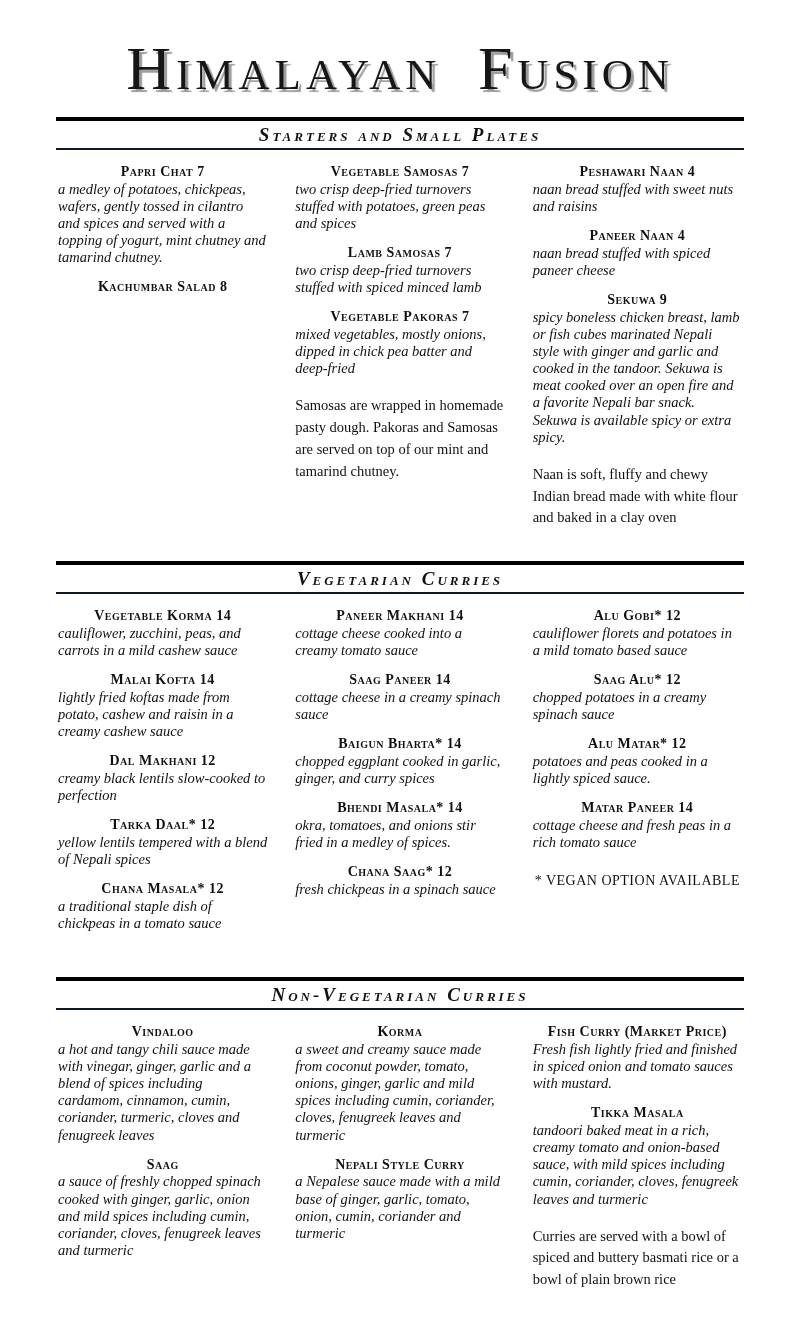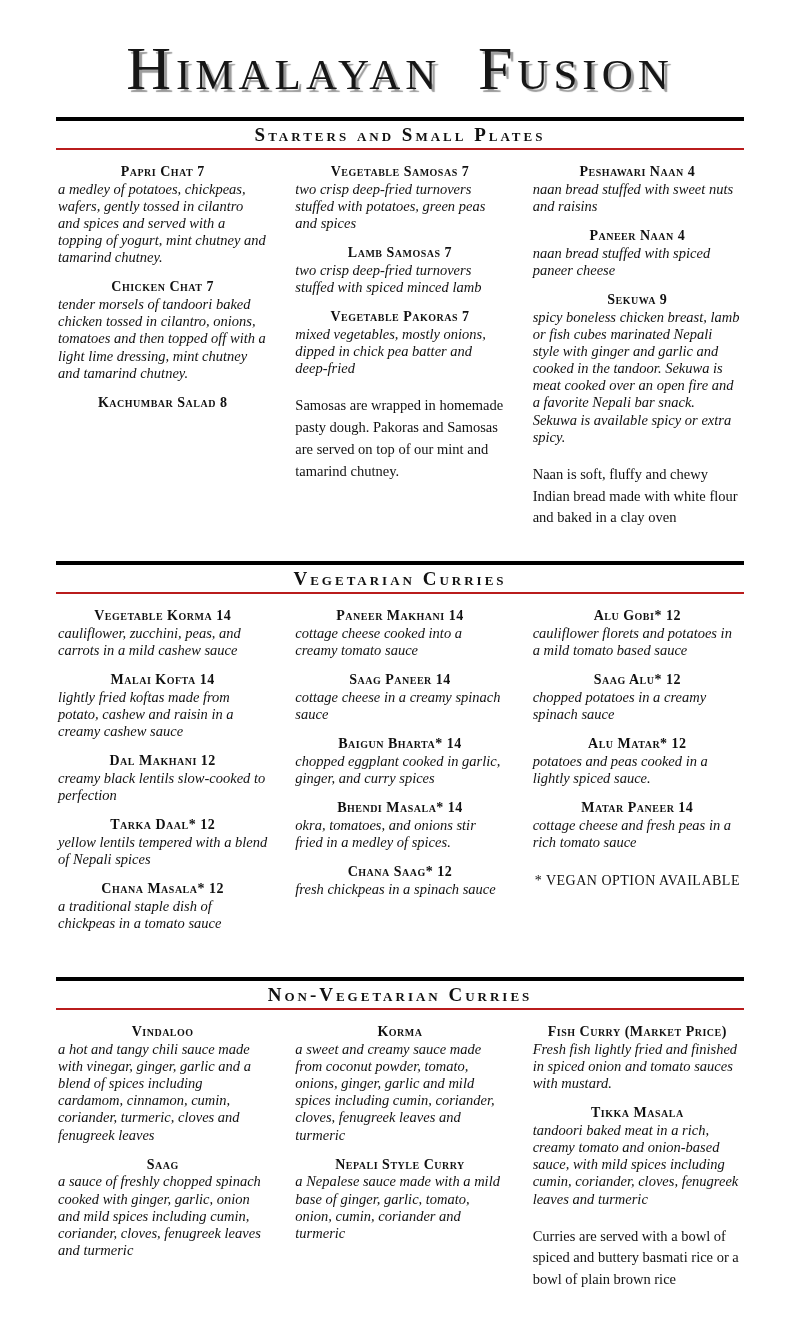--- a/index.html
+++ b/index.html
@@ -24,26 +24,27 @@
     word-spacing: 16px;
     line-height: 1.05;
     color: #161616;
     text-shadow: 3px 3px 1px #9b9b9b;
     margin: 6px 0 16px 0;
   }
   .menu-section { margin-top: 6px; }
   .section-heading {
     text-align: center;
     font-variant: small-caps;
+    font-style: italic;
     font-weight: bold;
     font-size: 19px;
     letter-spacing: 3px;
     padding: 3px 0 2px 0;
     border-top: 4px solid #000;
-    border-bottom: 2px solid #b91c1c;
+    border-bottom: 2px solid #0f172a;
   }
   .columns {
     display: grid;
     grid-template-columns: repeat(3, 1fr);
     column-gap: 28px;
     padding: 14px 2px 26px 2px;
   }
   .menu-item { margin-bottom: 13px; }
   .item-name {
     font-size: 14px;
@@ -84,24 +85,20 @@
 
   <section class="menu-section">
     <h2 class="section-heading">Starters and Small Plates</h2>
     <div class="columns">
       <div class="col">
           <div class="menu-item">
             <h3 class="item-name">Papri Chat 7</h3>
             <p class="item-desc">a medley of potatoes, chickpeas, wafers, gently tossed in cilantro and spices and served with a topping of yogurt, mint chutney and tamarind chutney.</p>
           </div>
           <div class="menu-item">
-            <h3 class="item-name">Chicken Chat 7</h3>
-            <p class="item-desc">tender morsels of tandoori baked chicken tossed in cilantro, onions, tomatoes and then topped off with a light lime dressing, mint chutney and tamarind chutney.</p>
-          </div>
-          <div class="menu-item">
             <h3 class="item-name">Kachumbar Salad 8</h3>
           </div>
         </div>
       <div class="col">
           <div class="menu-item">
             <h3 class="item-name">Vegetable Samosas 7</h3>
             <p class="item-desc">two crisp deep-fried turnovers stuffed with potatoes, green peas and spices</p>
           </div>
           <div class="menu-item">
             <h3 class="item-name">Lamb Samosas 7</h3>

